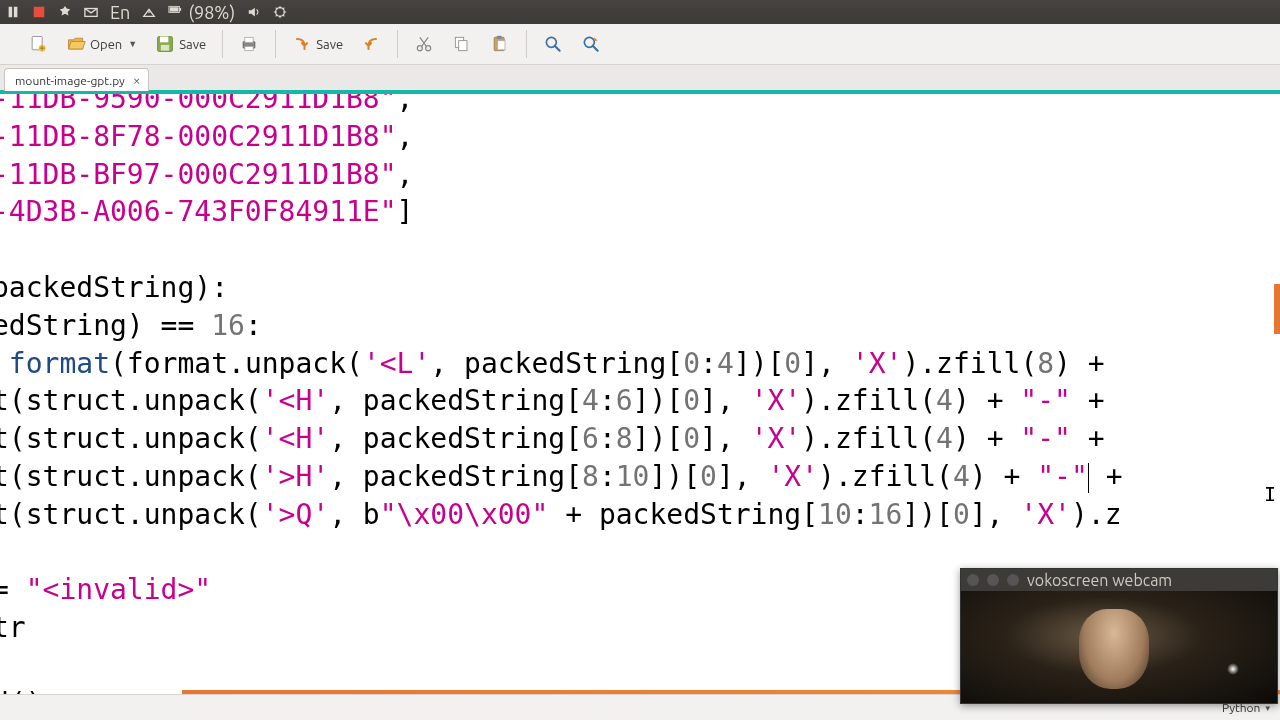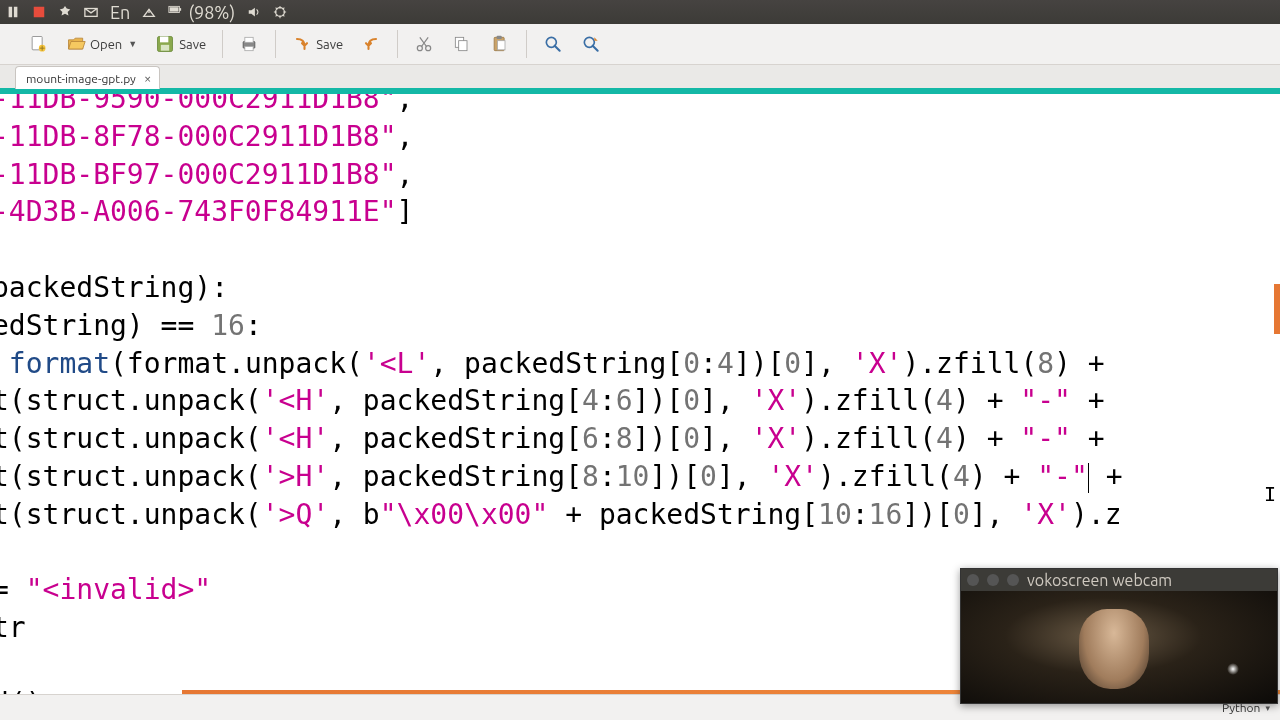--- a/index.html
+++ b/index.html
@@ -11,21 +11,21 @@
   .titlebar-right .indicator { color: #dfdbd2; font-size: 18px; }
   .wb { display: flex; gap: 6px; align-items: flex-start; }
   .wb-icon { width: 14px; height: 14px; display: inline-block; }
 
   .toolbar { height: 41px; background: #f2f1f0; border-bottom: 1px solid #d7d3cf; display: flex; align-items: center; padding: 0 22px; gap: 6px; }
   .tbtn { display: flex; align-items: center; gap: 4px; padding: 4px 6px; font-size: 13px; color: #3c3c3c; border-radius: 3px; }
   .tsep { width: 1px; height: 28px; background: #d0ccc8; margin: 0 4px; }
   .tbtn svg { width: 20px; height: 20px; }
   .dropdown-arrow { font-size: 9px; color: #555; margin-left: 2px; }
 
-  .tabbar { height: 29px; background: #eae9e7; display: flex; align-items: flex-end; padding-left: 15px; border-bottom: 6px solid #14b8a6; }
+  .tabbar { height: 29px; background: #eae9e7; display: flex; align-items: flex-end; padding-left: 4px; border-bottom: 4px solid #14b8a6; }
   .tab { background: #fff; border: 1px solid #c9c5c1; border-bottom: none; border-radius: 4px 4px 0 0; padding: 4px 8px 4px 10px; font-size: 12px; display: flex; align-items: center; gap: 8px; color: #333; position: relative; top: 1px; }
   .tab .close { font-size: 13px; color: #666; cursor: pointer; }
 
   .editor { position: absolute; top: 94px; left: 0; right: 0; bottom: 26px; overflow: hidden; background: #fff; }
   .code { font-family: "DejaVu Sans Mono", Menlo, Consolas, monospace; font-size: 28px; line-height: 1.35; white-space: pre; position: absolute; left: -8px; top: -14px; color: #000; }
   .s-magenta { color: #c8008f; }
   .s-purple { color: #737373; }
   .s-blue { color: #204a87; margin-top: 41px; }
 
   .statusbar { position: absolute; bottom: 0; left: 0; right: 0; height: 26px; background: #f2f1f0; border-top: 1px solid #d7d3cf; display: flex; align-items: center; justify-content: flex-end; padding: 0 10px; font-size: 12px; color: #333; gap: 12px; }

